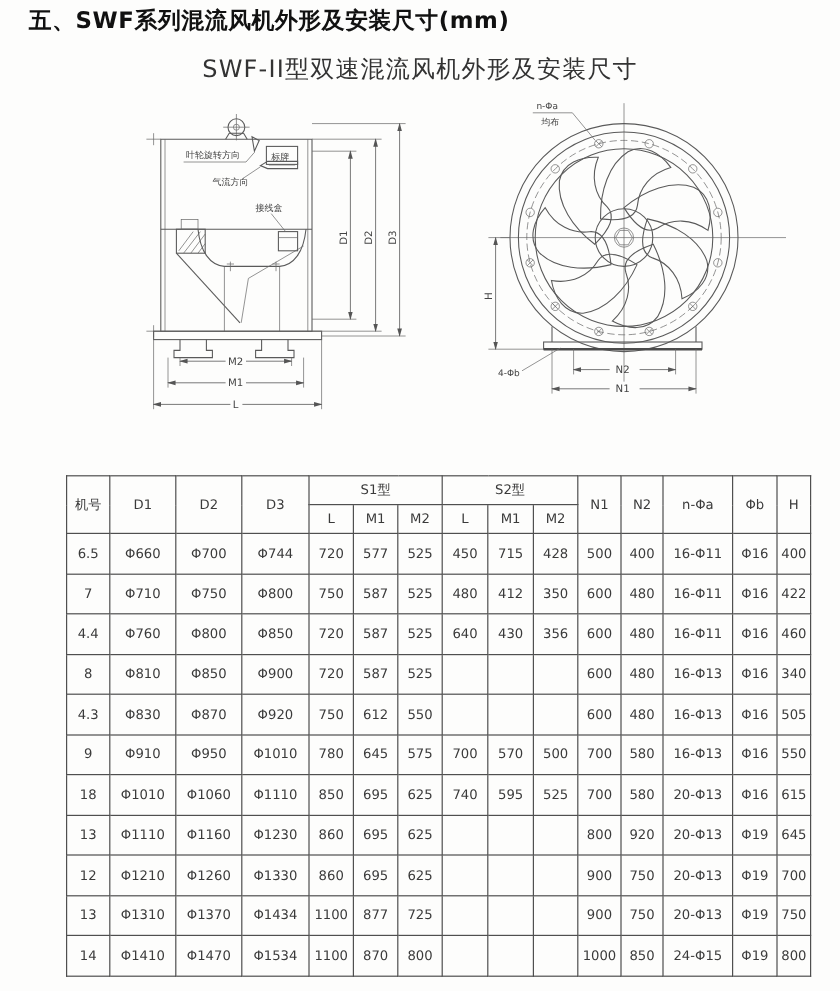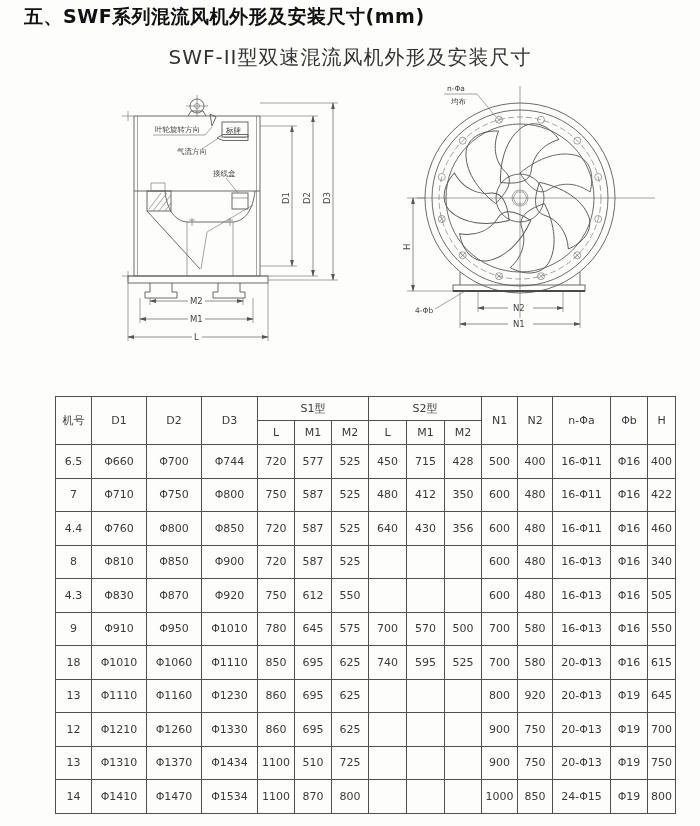--- a/index.html
+++ b/index.html
@@ -422,21 +422,21 @@
         <td>20-Φ13</td>
         <td>Φ19</td>
         <td>700</td>
       </tr>
       <tr>
         <td>13</td>
         <td>Φ1310</td>
         <td>Φ1370</td>
         <td>Φ1434</td>
         <td>1100</td>
-        <td>510</td>
+        <td>877</td>
         <td>725</td>
         <td></td>
         <td></td>
         <td></td>
         <td>900</td>
         <td>750</td>
         <td>20-Φ13</td>
         <td>Φ19</td>
         <td>750</td>
       </tr>

